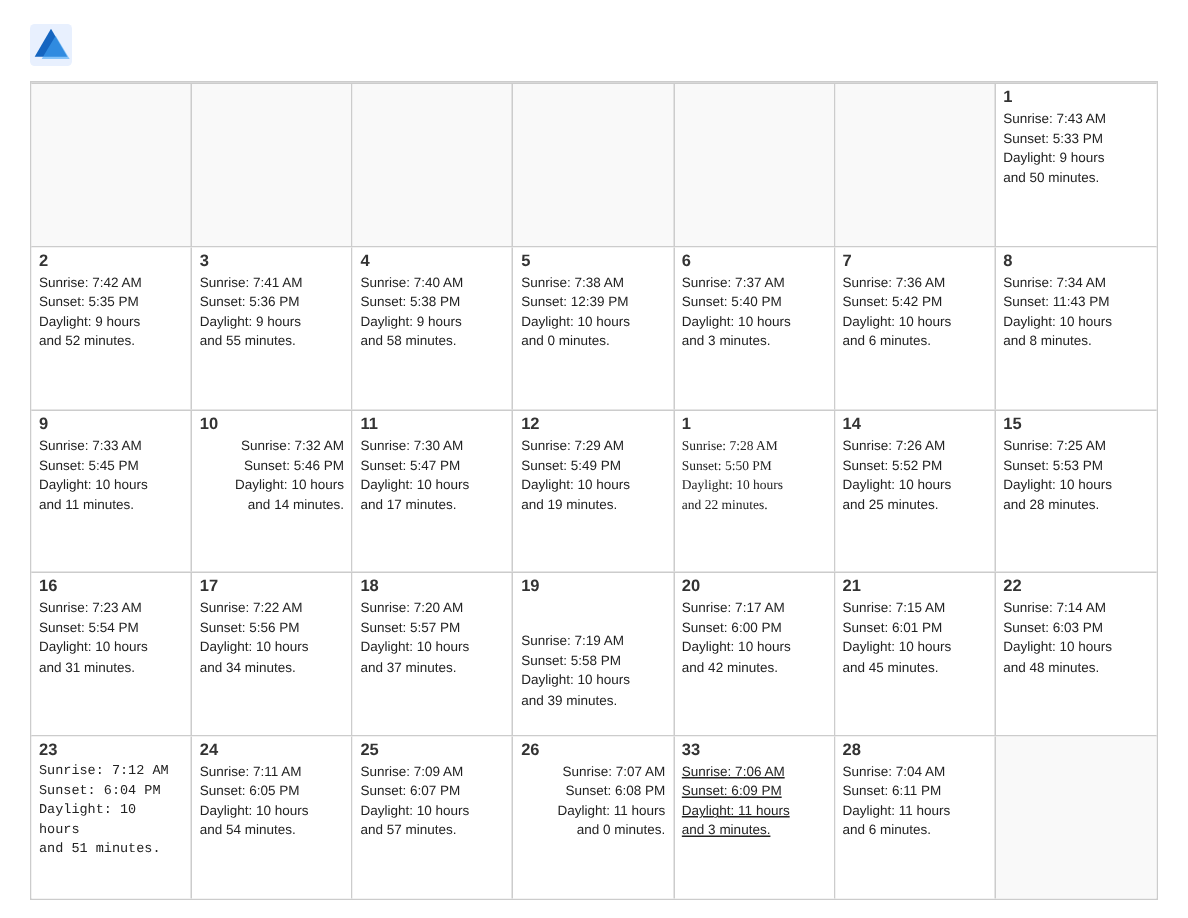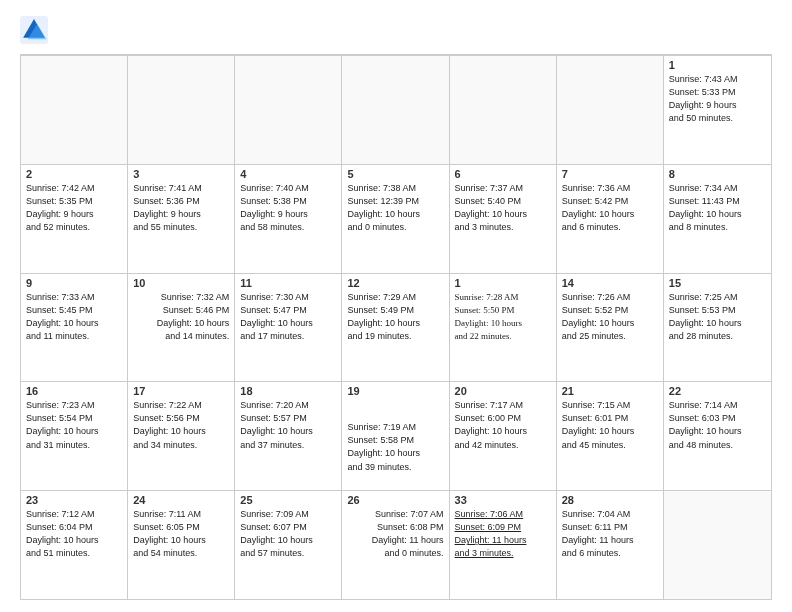--- a/index.html
+++ b/index.html
@@ -296,21 +296,21 @@
             <span class="day-num">22</span>
             <div class="day-info" style="white-space: pre-line;">Sunrise: 7:14 AM
 Sunset: 6:03 PM
 Daylight: 10 hours
 and 48 minutes.</div>
           </div>
         </div>
         <div class="cal-week">
           <div class="cal-cell">
             <span class="day-num">23</span>
-            <div class="day-info" style="white-space: pre-line;">Sunrise: 7:12 AM
+            <div class="day-info" style="white-space: pre-line; font-family: Liberation Mono, monospace;">Sunrise: 7:12 AM
 Sunset: 6:04 PM
 Daylight: 10 hours
 and 51 minutes.</div>
           </div>
           <div class="cal-cell">
             <span class="day-num">24</span>
             <div class="day-info" style="white-space: pre-line;">Sunrise: 7:11 AM
 Sunset: 6:05 PM
 Daylight: 10 hours
 and 54 minutes.</div>

